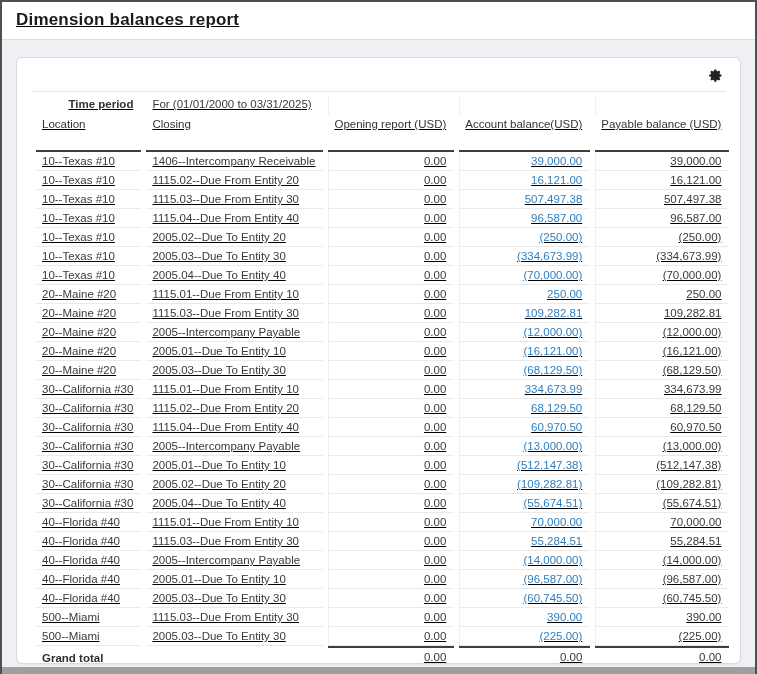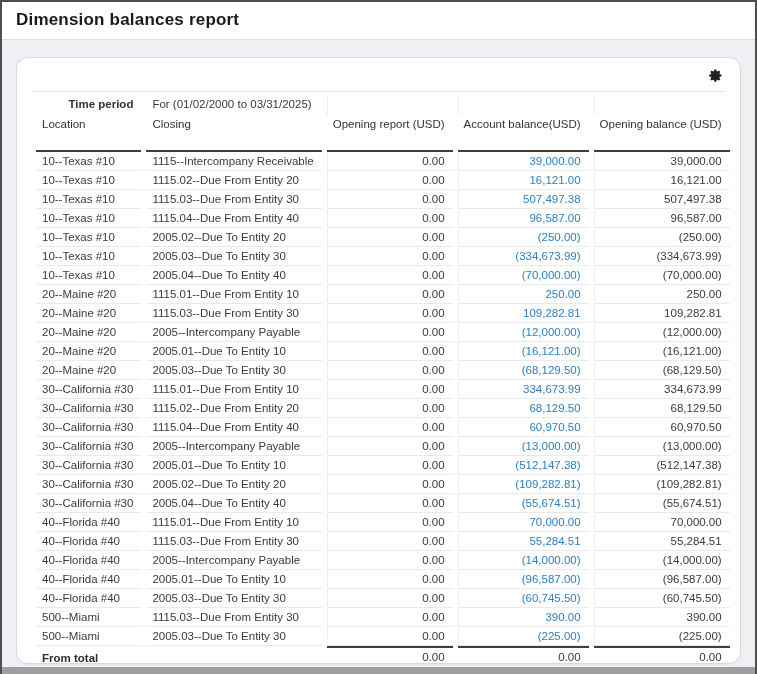--- a/index.html
+++ b/index.html
@@ -7,40 +7,41 @@
   body {
     font-family: "Liberation Sans", sans-serif;
     background: #ffffff;
     overflow: hidden;
   }
   .window {
     width: 757px; height: 674px;
     border: 2px solid #4f4f4f;
     display: flex; flex-direction: column;
     background: #eef0f3;
+    text-decoration: underline;
   }
   .titlebar {
     background: #ffffff;
     padding: 8px 14px 9px 14px;
     border-bottom: 1px solid #d8dee3;
     flex: 0 0 auto;
   }
   .titlebar h1 {
     font-size: 17px; font-weight: 700; color: #1b1b1b;
     letter-spacing: .2px;
   }
   .content {
     flex: 1 1 auto;
     padding: 17px 14px 10px 14px;
     position: relative;
   }
   .card {
     background: #ffffff;
     border: 1px solid #d6dbdf;
-    border-radius: 12px;
+    border-radius: 6px;
     box-shadow: 0 1px 2px rgba(0,0,0,.04);
     height: 607px;
     padding: 8px 14px 10px 14px;
     overflow: hidden;
   }
   .toolbar {
     height: 26px;
     display: flex; align-items: center; justify-content: flex-end;
     border-bottom: 1px solid #e4e7ea;
     padding: 0 2px 6px 2px;
@@ -131,38 +132,38 @@
         <colgroup>
           <col class="col-location">
             <col class="col-account">
             <col class="col-open">
             <col class="col-period">
             <col class="col-close">
         </colgroup>
         <thead>
           <tr class="time-period-row">
             <td class="tp-label">Time period</td>
-            <td>For (01/02/2000 to 03/31/2025)</td>
+            <td>For (01/01/2000 to 03/31/2025)</td>
             <td class="num"></td>
             <td class="num"></td>
             <td class="num"></td>
           </tr>
           <tr class="col-header-row">
             <th>Location</th>
             <th>Closing</th>
             <th class="num">Opening report (USD)</th>
             <th class="num">Account balance(USD)</th>
-            <th class="num">Opening balance (USD)</th>
+            <th class="num">Payable balance (USD)</th>
           </tr>
         </thead>
 
         <tbody class="rows">
   <tr>
     <td>10--Texas #10</td>
-    <td>1115--Intercompany Receivable</td>
+    <td>1406--Intercompany Receivable</td>
     <td class="num">0.00</td>
     <td class="num"><a class="amount-link">39,000.00</a></td>
     <td class="num">39,000.00</td>
   </tr>
 
   <tr>
     <td>10--Texas #10</td>
     <td>1115.02--Due From Entity 20</td>
     <td class="num">0.00</td>
     <td class="num"><a class="amount-link">16,121.00</a></td>
@@ -358,21 +359,21 @@
     <td>500--Miami</td>
     <td>2005.03--Due To Entity 30</td>
     <td class="num">0.00</td>
     <td class="num"><a class="amount-link">(225.00)</a></td>
     <td class="num">(225.00)</td>
   </tr>
 </tbody>
 
         <tfoot>
           <tr>
-            <td class="gt-label">From total</td>
+            <td class="gt-label">Grand total</td>
             <td></td>
             <td class="num">0.00</td>
             <td class="num">0.00</td>
             <td class="num">0.00</td>
           </tr>
         </tfoot>
       </table>
 
     </div>
     <div class="hscrollbar">

